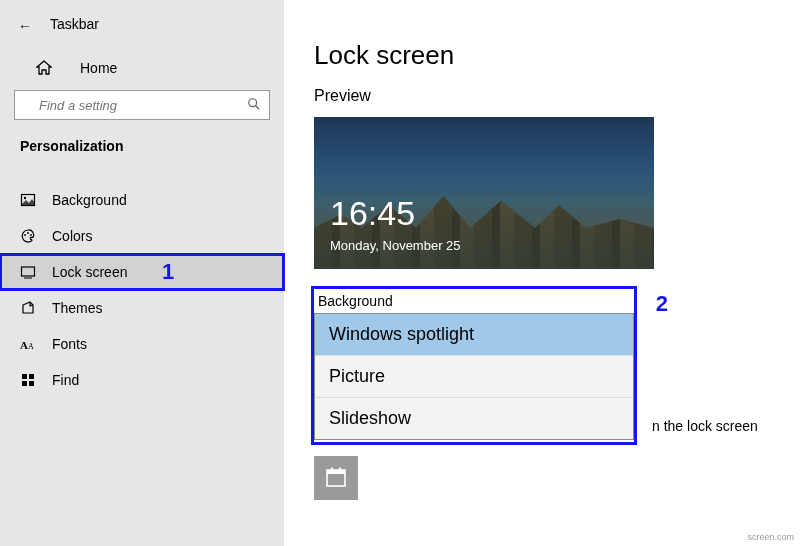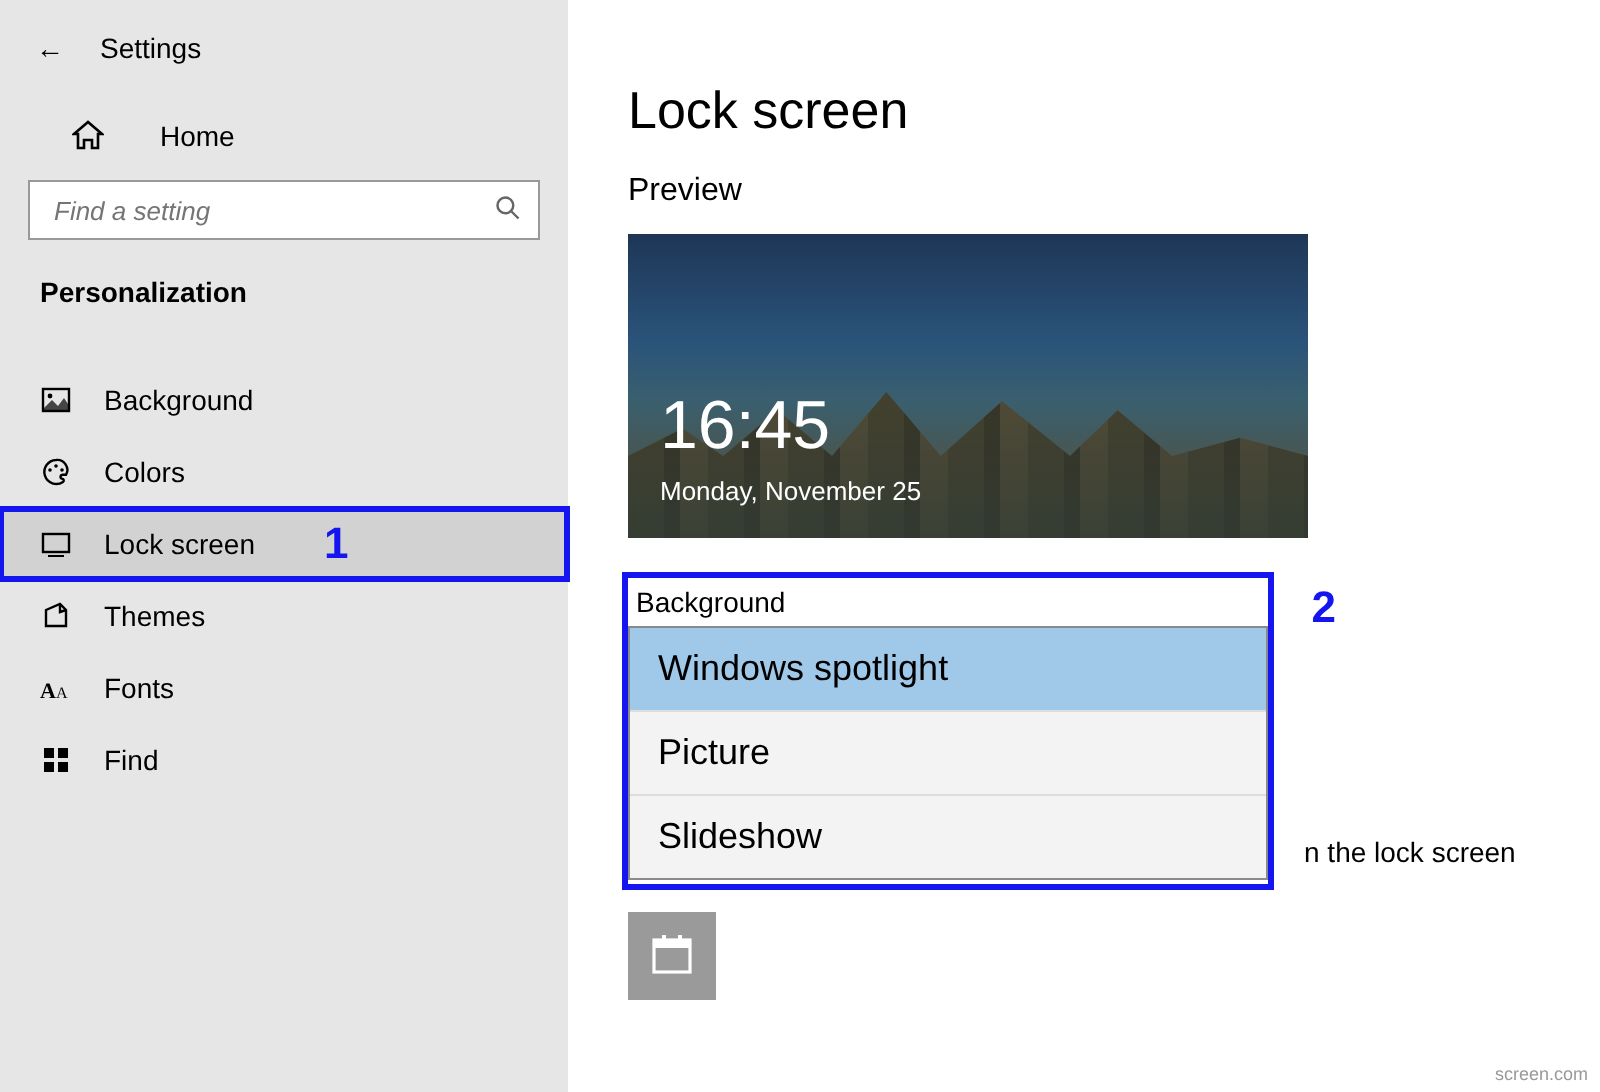--- a/index.html
+++ b/index.html
@@ -48,21 +48,21 @@
   .search-box {
     margin: 4px 14px 18px 14px;
     position: relative;
     height: 30px;
     background: #fff;
     border: 1px solid #999;
   }
   .search-box input {
     width: 100%; height: 100%;
     border: none; outline: none;
-    padding: 0 32px 0 12px;
+    padding: 0 32px 0 24px;
     font-style: italic;
     font-size: 13px;
     color: #666;
     background: transparent;
   }
   .search-box .s-icon {
     position: absolute; right: 8px; top: 6px;
     color: #666;
   }
   .category-label {
@@ -199,21 +199,21 @@
     font-size: 9px;
     color: #999;
   }
 </style>
 </head>
 <body>
 
 <aside class="sidebar">
   <div class="top-row">
     <span class="back">←</span>
-    <span class="settings-title">Settings</span>
+    <span class="settings-title">Taskbar</span>
   </div>
 
   <div class="home-row">
     <span class="icon">
       <svg width="16" height="16" viewBox="0 0 16 16">
           <path d="M8 1 L1 7 H3 V14 H6 V10 H10 V14 H13 V7 H15 Z" fill="none" stroke="#000" stroke-width="1.3"></path>
         </svg>
     </span>
     <span>Home</span>
   </div>

